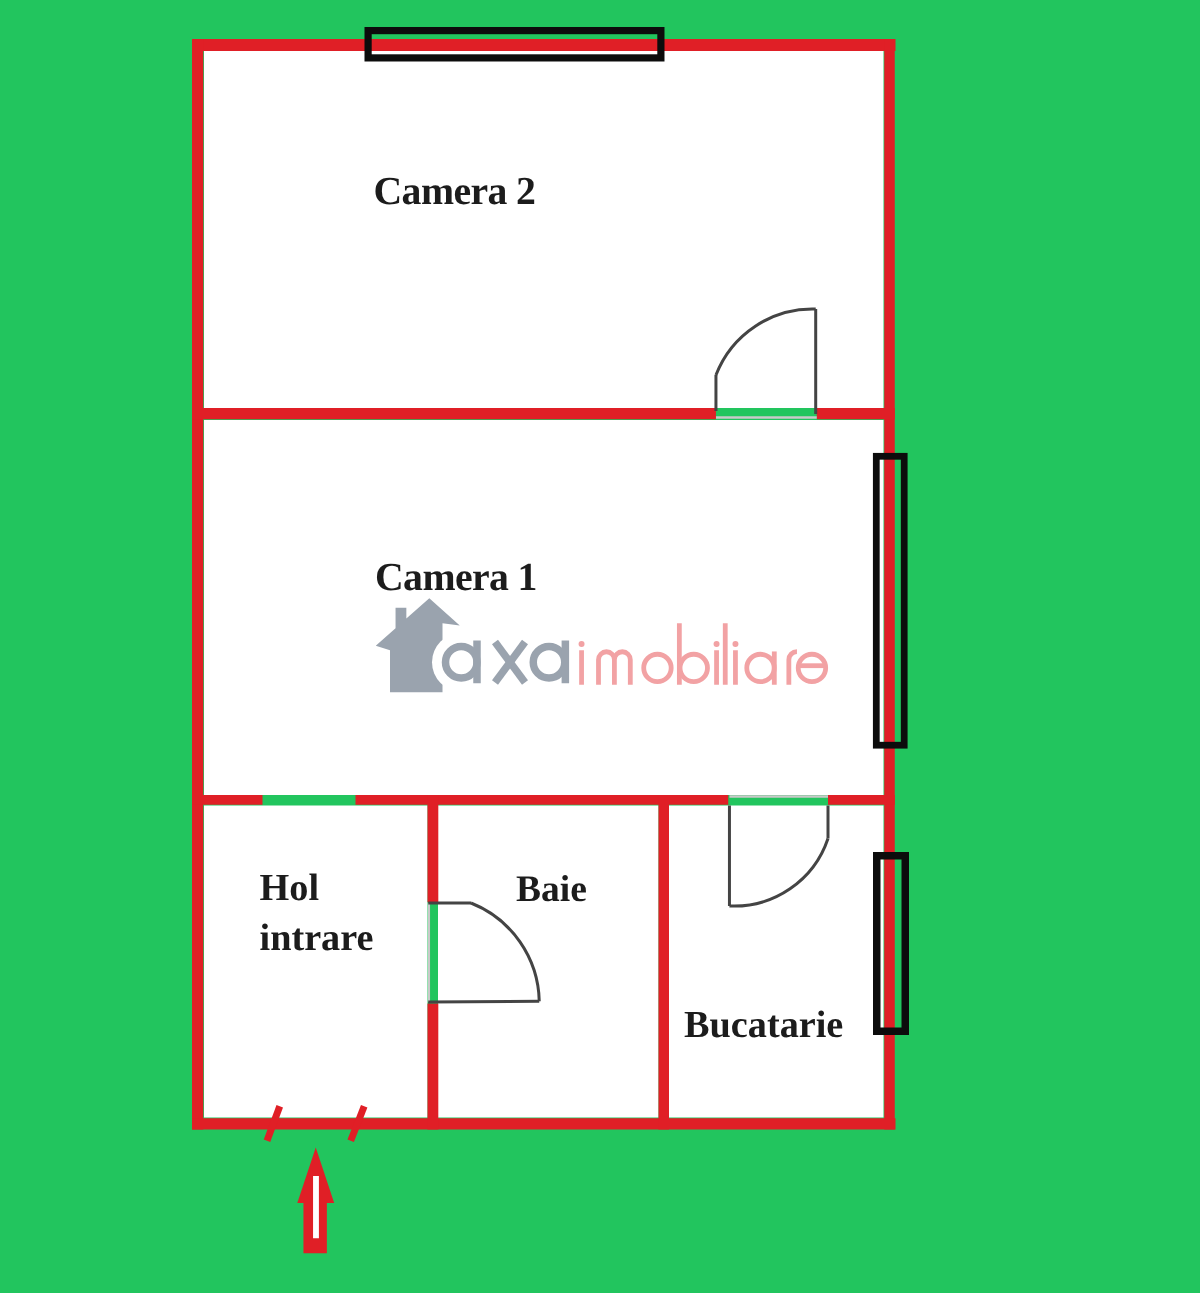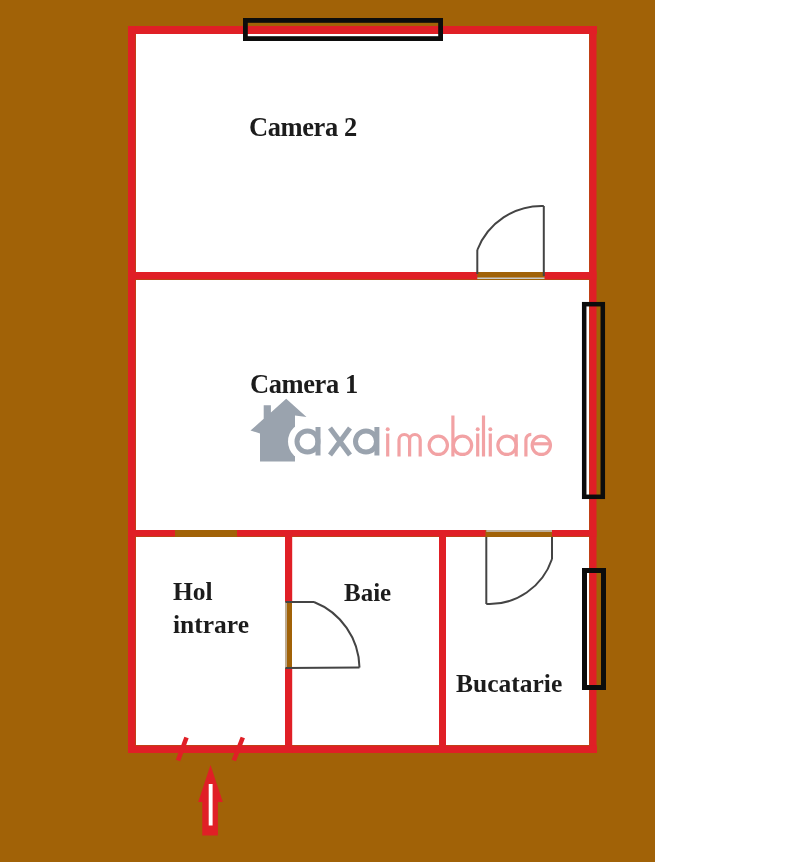--- a/index.html
+++ b/index.html
@@ -1,16 +1,16 @@
 <!DOCTYPE html>
 <html><head>
 <meta charset="utf-8">
 <style>
   html,body{margin:0;padding:0;background:#ffffff;}
-  .wrap{position:relative;width:655px;height:862px;background:#a16207;overflow:hidden;}
+  .wrap{position:relative;width:800px;height:862px;background:#22c55e;overflow:hidden;}
   svg{position:absolute;left:0;top:0;}
   text{font-family:"Liberation Serif", serif;font-weight:bold;fill:#1c1c1c;}
 </style>
 </head>
 <body>
 <div class="wrap">
 <svg width="800" height="862" viewBox="0 0 800 862">
 
 <rect x="136" y="34" width="453" height="238" fill="#ffffff"></rect>
 

